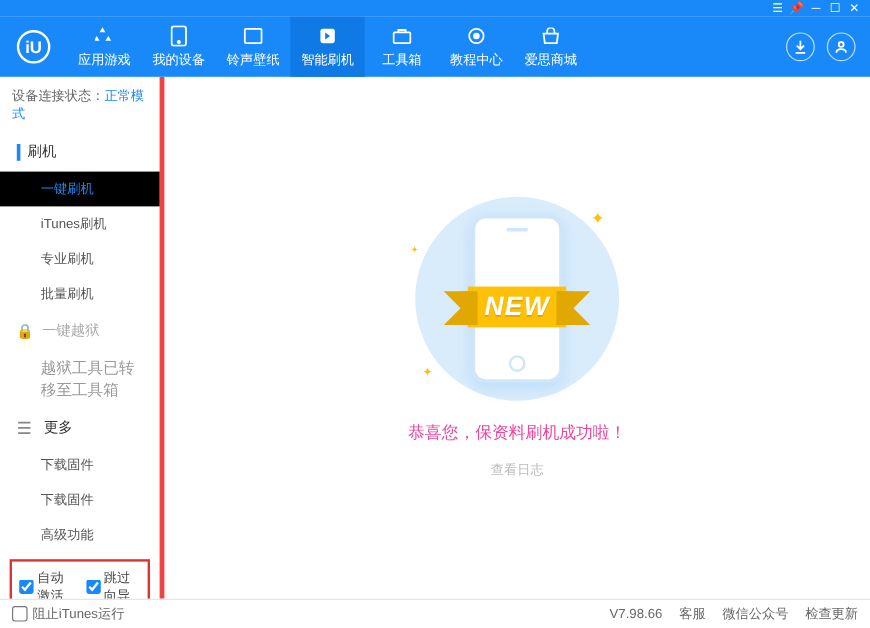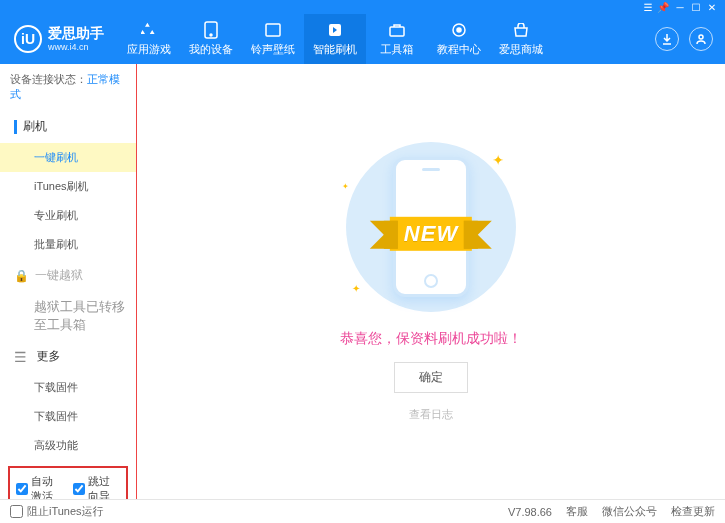--- a/index.html
+++ b/index.html
@@ -15,30 +15,30 @@
 .logo-sub { font-size: 9px; opacity: .9; }
 
 .nav { display: flex; height: 100%; flex: 1; }
 .nav-item { width: 62px; display: flex; flex-direction: column; align-items: center; justify-content: center; gap: 3px; font-size: 11px; cursor: pointer; }
 .nav-item.active { background: #0f7ae5; }
 .nav-icon { width: 18px; height: 18px; display: flex; align-items: center; justify-content: center; }
 .header-right { display: flex; align-items: center; gap: 10px; padding-right: 12px; }
 .circle-btn { width: 24px; height: 24px; border: 1.5px solid rgba(255,255,255,.7); border-radius: 50%; display: flex; align-items: center; justify-content: center; cursor: pointer; }
 
 .body { display: flex; flex: 1; overflow: hidden; }
-.sidebar { width: 137px; border-right: 1px solid #ef4444; display: flex; flex-direction: column; }
+.sidebar { width: 137px; border-right: 4px solid #ef4444; display: flex; flex-direction: column; }
 .status-line { padding: 8px 10px; font-size: 11px; color: #666; }
 .status-line .v { color: #1989fa; }
 .side-section { }
 .side-header { display: flex; align-items: center; gap: 6px; padding: 8px 14px; color: #333; font-size: 12px; }
 .side-header .bar { width: 3px; height: 14px; background: #1989fa; }
 .side-header.muted { color: #aaa; }
 .side-header.muted .lock { color: #ccc; }
 .side-sub { padding: 7px 10px 7px 34px; font-size: 11px; color: #555; cursor: pointer; }
-.side-sub.active { background: #fef9c3; color: #1989fa; }
+.side-sub.active { background: #000000; color: #1989fa; }
 .side-note { padding: 6px 10px 6px 34px; font-size: 13px; color: #999; line-height: 1.4; }
 .more-icon { color: #888; font-size: 14px; margin-right: 4px; }
 
 .highlight-box { border: 2px solid #d33; margin: 6px 8px; padding: 6px; display: flex; gap: 10px; }
 .chk { display: flex; align-items: center; gap: 3px; font-size: 11px; color: #444; }
 .chk input { accent-color: #1989fa; width: 12px; height: 12px; }
 
 .main { flex: 1; display: flex; flex-direction: column; align-items: center; justify-content: center; position: relative; }
 .illus { width: 170px; height: 170px; position: relative; display: flex; align-items: center; justify-content: center; }
 .circle-bg { position: absolute; width: 170px; height: 170px; border-radius: 50%; background: #d9ecfb; }
@@ -71,24 +71,20 @@
   <span class="titlebar-btn">☰</span>
   <span class="titlebar-btn">📌</span>
   <span class="titlebar-btn">─</span>
   <span class="titlebar-btn">☐</span>
   <span class="titlebar-btn">✕</span>
 </div>
 
 <div class="header">
   <div class="logo">
     <div class="logo-icon">iU</div>
-    <div class="logo-text">
-      <span class="logo-title">爱思助手</span>
-      <span class="logo-sub">www.i4.cn</span>
-    </div>
   </div>
   <div class="nav">
     <div class="nav-item">
       <span class="nav-icon">
           <svg width="16" height="16" viewBox="0 0 16 16" fill="#fff">
             <path d="M8 1l3 5H5z M2 10l3 5H-1z M14 10l3 5h-6z" transform="scale(.8)"></path>
           </svg>
         </span>
       <span>应用游戏</span>
     </div>
@@ -213,21 +209,20 @@
       <div class="circle-bg"></div>
       <div class="phone"></div>
       <div class="ribbon">
         <div class="ribbon-body">NEW</div>
       </div>
       <span class="stars star1">✦</span>
       <span class="stars star2">✦</span>
       <span class="stars star3">✦</span>
     </div>
     <div class="success-text">恭喜您，保资料刷机成功啦！</div>
-    <button class="ok-btn">确定</button>
     <div class="log-link">查看日志</div>
   </div>
 </div>
 
 <div class="footer">
   <label class="footer-left">
     <input type="checkbox" style="">
     <span>阻止iTunes运行</span>
   </label>
   <div class="footer-right">

